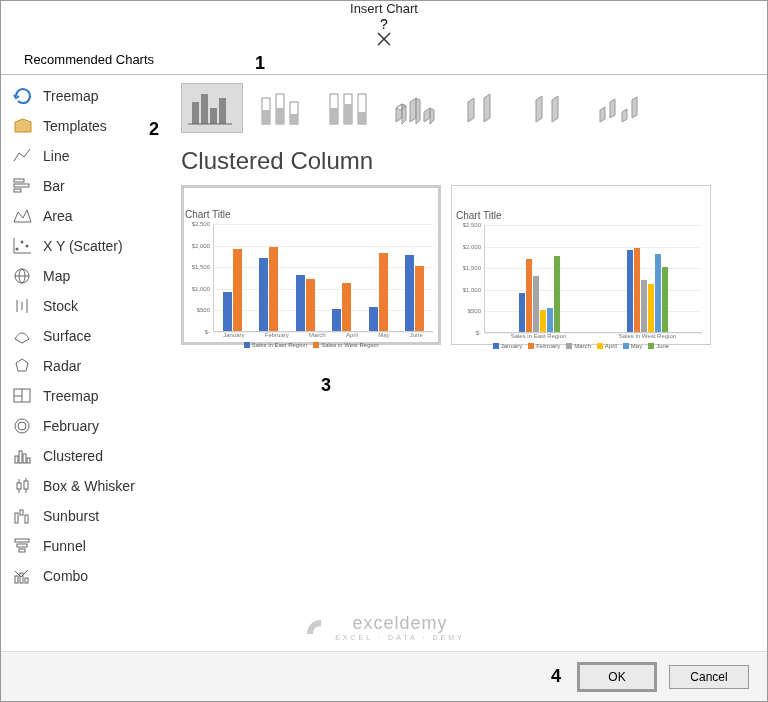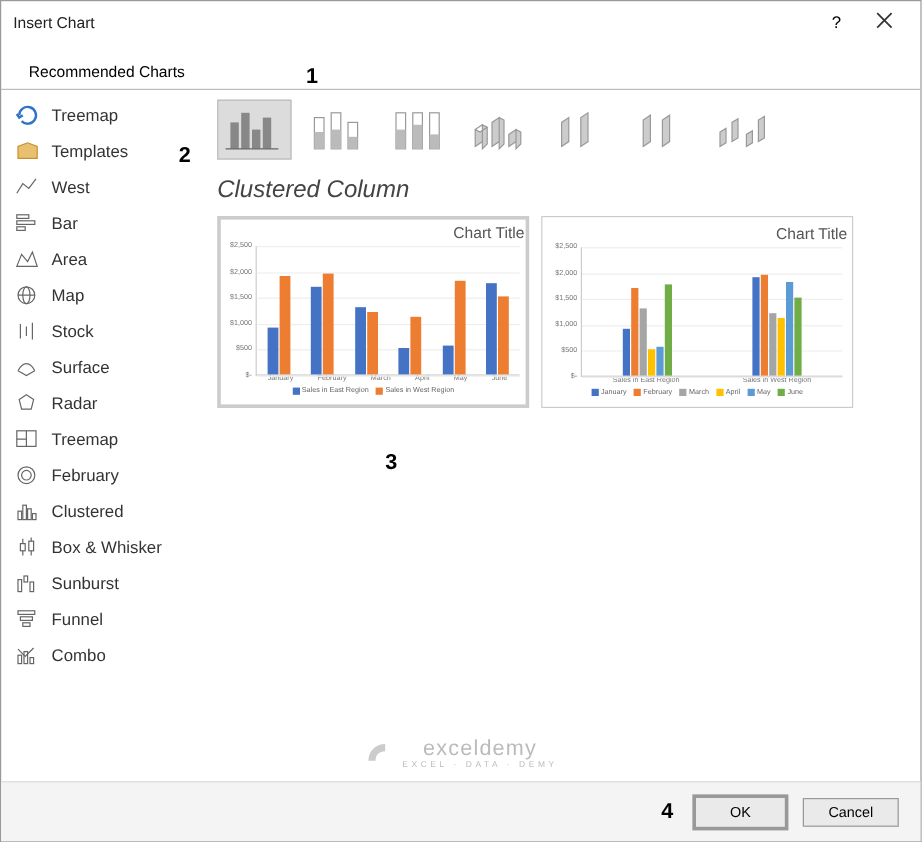--- a/index.html
+++ b/index.html
@@ -1,40 +1,40 @@
 <!DOCTYPE html>
 <html><head>
 <meta charset="utf-8">
 <style>
   * { box-sizing: border-box; font-family: "Segoe UI", Arial, sans-serif; }
   body { margin: 0; background: #fff; width: 768px; height: 702px; position: relative; }
   .dialog { width: 768px; height: 702px; border: 1px solid #999; background: #fff; position: relative; }
-  .titlebar { height: 34px; display: flex; align-items: center; padding: 0 10px; border-bottom: none; }
+  .titlebar { height: 34px; display: flex; align-items: center; padding: 0 10px; border-bottom: none; flex-direction: column; }
   .titlebar-title { flex: 1; font-size: 13px; color: #222; }
   .titlebar-help, .titlebar-close { width: 40px; text-align: center; font-size: 14px; cursor: pointer; }
   .titlebar-close svg { width: 14px; height: 14px; }
   .tabs { display: flex; padding: 4px 8px 0 8px; border-bottom: 1px solid #bbb; margin-top: 6px; }
   .tab { padding: 6px 14px; font-size: 13px; border: 1px solid transparent; cursor: pointer; }
   .tab.active { border: 1px solid #bbb; border-bottom: 1px solid #fff; background: #fff; position: relative; top: 1px; }
   .redbox { border: 3px solid #d40000; }
   .step-num { position: absolute; font-weight: bold; font-size: 18px; color: #000; }
   .body { display: flex; height: 570px; }
   .sidebar { width: 170px; padding: 6px 4px; }
   .side-item { display: flex; align-items: center; gap: 10px; padding: 4px 8px; font-size: 14px; color: #333; cursor: pointer; height: 30px; }
   .side-item .icon { width: 20px; height: 18px; display: flex; align-items: center; justify-content: center; }
   .side-item.selected { background: #d8e6f4; }
   .main { flex: 1; padding: 8px 10px; }
   .subtype-row { display: flex; gap: 6px; margin-bottom: 14px; }
   .subtype { width: 62px; height: 50px; border: 1px solid transparent; display: flex; align-items: center; justify-content: center; cursor: pointer; }
   .subtype.selected { background: #dcdcdc; border: 1px solid #bbb; }
   .subtype svg { width: 52px; height: 40px; }
-  .chart-name { font-size: 20px; color: #444; margin-bottom: 10px; font-style: italic; }
+  .chart-name { font-size: 24px; color: #444; margin-bottom: 10px; }
   .previews { display: flex; gap: 10px; }
   .preview { width: 260px; height: 160px; border: 1px solid #ccc; background: #fff; position: relative; padding: 4px; }
-  .preview-title { text-align: right; font-size: 13px; color: #555; margin: 2px 0 4px 0; }
+  .preview-title { text-align: left; font-size: 10px; color: #555; margin: 20px 0 4px 0; }
   .chart-area { position: relative; height: 108px; margin-left: 28px; margin-right: 4px; border-left: 1px solid #ccc; border-bottom: 1px solid #ccc; }
   .ylabels { position: absolute; left: -28px; top: 0; height: 100%; width: 26px; }
   .ylab { position: absolute; right: 2px; font-size: 6px; color: #777; transform: translateY(-50%); }
   .grid { position: absolute; left: 0; right: 0; border-top: 1px solid #eee; }
   .bars { position: absolute; left: 0; right: 0; bottom: 0; top: 0; display: flex; justify-content: space-around; align-items: flex-end; }
   .bar-group { display: flex; align-items: flex-end; gap: 1px; }
   .bar { width: 9px; }
   .bar2 { width: 6px; }
   .xlabels { display: flex; justify-content: space-around; margin-left: 28px; margin-right: 4px; }
   .xlab { font-size: 6px; color: #777; text-align: center; }
@@ -85,39 +85,51 @@
             </svg>
           </span>
           <span>Templates</span>
         </div>
       <div class="side-item">
           <span class="icon">
             <svg viewBox="0 0 20 18">
               <polyline points="1,14 6,6 11,10 17,2" fill="none" stroke="#666"></polyline>
             </svg>
           </span>
-          <span>West</span>
+          <span>Line</span>
         </div>
       <div class="side-item">
           <span class="icon">
             <svg viewBox="0 0 20 18">
               <rect x="1" y="2" width="10" height="3" fill="none" stroke="#666"></rect>
               <rect x="1" y="7" width="15" height="3" fill="none" stroke="#666"></rect>
               <rect x="1" y="12" width="7" height="3" fill="none" stroke="#666"></rect>
             </svg>
           </span>
           <span>Bar</span>
         </div>
       <div class="side-item">
           <span class="icon">
             <svg viewBox="0 0 20 18">
               <path d="M1 15L5 5l5 6 4-8 4 12z" fill="none" stroke="#666"></path>
             </svg>
           </span>
           <span>Area</span>
+        </div>
+      <div class="side-item">
+          <span class="icon">
+            <svg viewBox="0 0 20 18">
+              <circle cx="4" cy="12" r="1.5" fill="#666"></circle>
+              <circle cx="9" cy="5" r="1.5" fill="#666"></circle>
+              <circle cx="14" cy="9" r="1.5" fill="#666"></circle>
+              <line x1="1" y1="16" x2="1" y2="1" stroke="#666"></line>
+              <line x1="1" y1="16" x2="18" y2="16" stroke="#666"></line>
+            </svg>
+          </span>
+          <span>X Y (Scatter)</span>
         </div>
       <div class="side-item">
           <span class="icon">
             <svg viewBox="0 0 20 18">
               <circle cx="9" cy="9" r="7" fill="none" stroke="#666"></circle>
               <ellipse cx="9" cy="9" rx="3" ry="7" fill="none" stroke="#666"></ellipse>
               <line x1="2" y1="9" x2="16" y2="9" stroke="#666"></line>
             </svg>
           </span>
           <span>Map</span>

